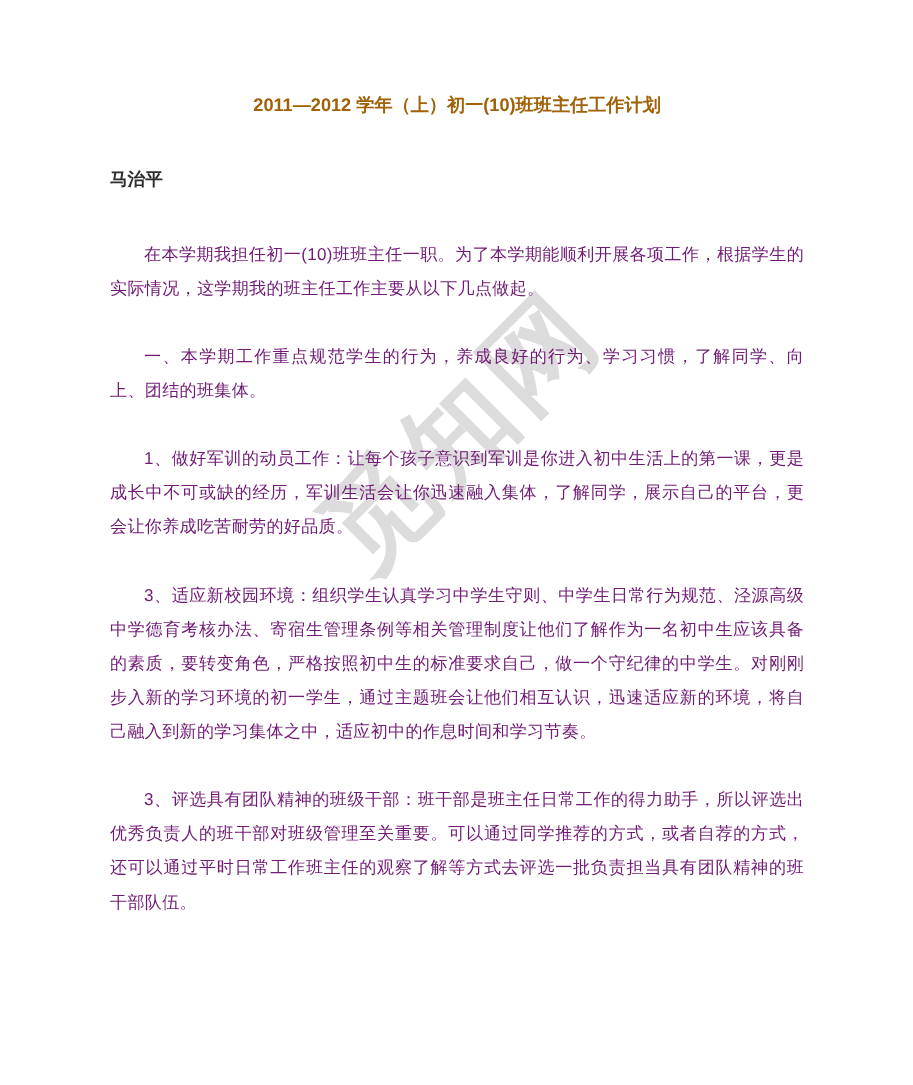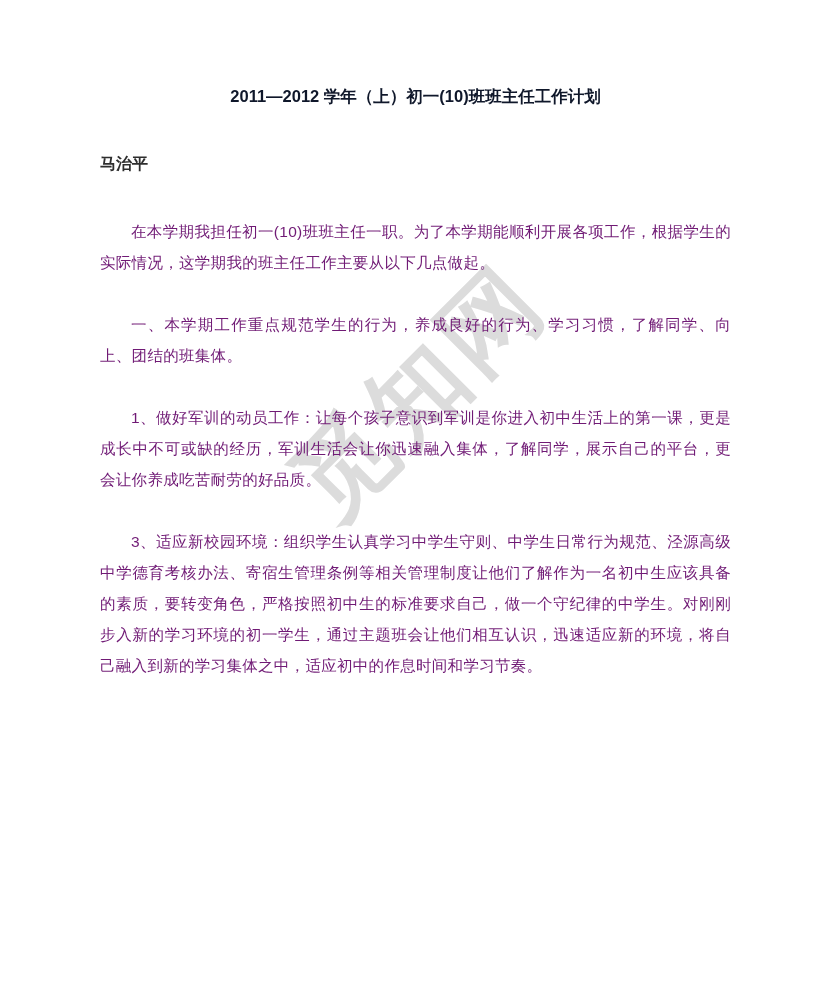--- a/index.html
+++ b/index.html
@@ -41,21 +41,21 @@
     top: 0;
     width: 631px;
     z-index: 1;
   }
   .doc-title {
     margin: 86px 0 0 0;
     text-align: center;
     font-size: 16.5px;
     font-weight: bold;
     line-height: 20px;
-    color: #0f172a;
+    color: #a16207;
   }
   .doc-author {
     margin: 48px 0 0 0;
     font-size: 16px;
     font-weight: bold;
     line-height: 20px;
     color: #2e2e2e;
   }
   .doc-body {
     margin-top: 42px;
@@ -81,17 +81,18 @@
 
     <div class="doc-title">2011—2012 学年（上）初一(10)班班主任工作计划</div>
 
     <div class="doc-author">马治平</div>
 
     <div class="doc-body">
       <p>在本学期我担任初一(10)班班主任一职。为了本学期能顺利开展各项工作，根据学生的实际情况，这学期我的班主任工作主要从以下几点做起。</p>
       <p>一、本学期工作重点规范学生的行为，养成良好的行为、学习习惯，了解同学、向上、团结的班集体。</p>
       <p>1、做好军训的动员工作：让每个孩子意识到军训是你进入初中生活上的第一课，更是成长中不可或缺的经历，军训生活会让你迅速融入集体，了解同学，展示自己的平台，更会让你养成吃苦耐劳的好品质。</p>
       <p>3、适应新校园环境：组织学生认真学习中学生守则、中学生日常行为规范、泾源高级中学德育考核办法、寄宿生管理条例等相关管理制度让他们了解作为一名初中生应该具备的素质，要转变角色，严格按照初中生的标准要求自己，做一个守纪律的中学生。对刚刚步入新的学习环境的初一学生，通过主题班会让他们相互认识，迅速适应新的环境，将自己融入到新的学习集体之中，适应初中的作息时间和学习节奏。</p>
+      <p>3、评选具有团队精神的班级干部：班干部是班主任日常工作的得力助手，所以评选出优秀负责人的班干部对班级管理至关重要。可以通过同学推荐的方式，或者自荐的方式，还可以通过平时日常工作班主任的观察了解等方式去评选一批负责担当具有团队精神的班干部队伍。</p>
     </div>
 
   </div>
 
 </div>
 
 </body></html>

